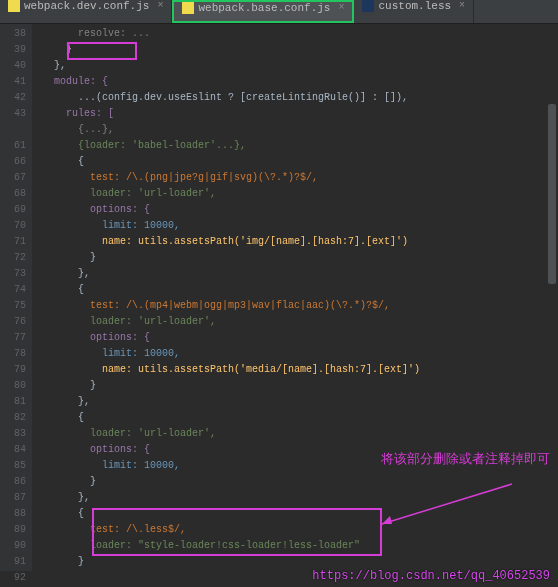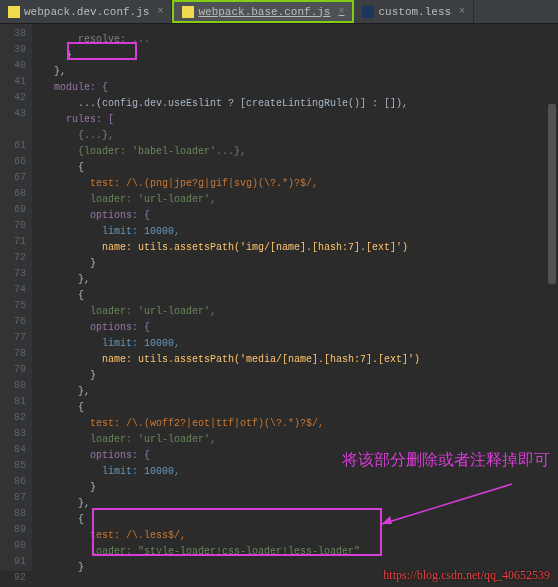--- a/index.html
+++ b/index.html
@@ -14,29 +14,29 @@
   position: relative;
 }
 .tab-bar {
   display: flex;
   background: #3c3f41;
   height: 24px;
   border-bottom: 1px solid #1e1e1e;
 }
 .tab {
   display: flex;
-  align-items: center;
+  align-items: flex-start;
   padding: 0 8px;
   color: #bbbbbb;
   font-size: 11px;
   border-right: 1px solid #2b2b2b;
   gap: 4px;
 }
 .tab.active { background: #4e5254; }
-.tab-box { border: 2px solid #84cc16; text-decoration: underline; }
+.tab-box { border: 2px solid #22c55e; }
 .file-icon { width: 12px; height: 12px; }
 .close-x { color: #888; margin-left: 4px; font-size: 10px; }
 .editor {
   display: flex;
   height: calc(100% - 40px);
   background: #2b2b2b;
 }
 .gutter {
   width: 32px;
   background: #313335;
@@ -47,55 +47,55 @@
   line-height: 16px;
   padding-top: 2px;
 }
 .gutter div { height: 16px; }
 .code {
   flex: 1;
   padding-left: 10px;
   line-height: 16px;
   font-size: 10px;
   position: relative;
-  padding-top: 8px;
+  padding-top: 2px;
 }
 .code-line { height: 16px; white-space: pre; }
 .str { color: #6a8759; }
 .prop { color: #9876aa; }
 .num { color: #6897bb; }
 .fn { color: #ffc66d; }
 .regex { color: #cc7832; }
 .comment { color: #808080; }
 .box-purple {
   position: absolute;
   border: 2px solid #d63cd6;
   pointer-events: none;
 }
 .box-module { top: 18px; left: 35px; width: 70px; height: 18px; }
 .box-less { top: 484px; left: 60px; width: 290px; height: 48px; }
 .annotation {
   position: absolute;
   right: 8px;
   top: 450px;
   color: #d63cd6;
-  font-size: 16px;
+  font-size: 13px;
   font-family: Liberation Serif, serif;
 }
 .arrow-line {
   position: absolute;
   pointer-events: none;
 }
 .watermark {
   position: absolute;
   bottom: 4px;
   right: 8px;
-  color: #ef4444;
+  color: #d946ef;
   font-size: 12px;
-  font-family: Liberation Serif, serif;
+  font-family: Liberation Mono, monospace;
   text-shadow: 0 0 2px #000;
 }
 .scrollbar {
   position: absolute;
   right: 2px;
   top: 80px;
   width: 8px;
   height: 180px;
   background: #4e5254;
   border-radius: 2px;
@@ -178,28 +178,28 @@
     <div class="code-line str">      {loader: 'babel-loader'...},</div>
     <div class="code-line">      {</div>
     <div class="code-line regex">        test: /\.(png|jpe?g|gif|svg)(\?.*)?$/,</div>
     <div class="code-line str">        loader: 'url-loader',</div>
     <div class="code-line prop">        options: {</div>
     <div class="code-line num">          limit: 10000,</div>
     <div class="code-line fn">          name: utils.assetsPath('img/[name].[hash:7].[ext]')</div>
     <div class="code-line">        }</div>
     <div class="code-line">      },</div>
     <div class="code-line">      {</div>
+    <div class="code-line regex">        test: /\.(mp4|webm|ogg|mp3|wav|flac|aac)(\?.*)?$/,</div>
     <div class="code-line str">        loader: 'url-loader',</div>
     <div class="code-line prop">        options: {</div>
     <div class="code-line num">          limit: 10000,</div>
     <div class="code-line fn">          name: utils.assetsPath('media/[name].[hash:7].[ext]')</div>
     <div class="code-line">        }</div>
     <div class="code-line">      },</div>
     <div class="code-line">      {</div>
-    <div class="code-line regex">        test: /\.(woff2?|eot|ttf|otf)(\?.*)?$/,</div>
     <div class="code-line str">        loader: 'url-loader',</div>
     <div class="code-line prop">        options: {</div>
     <div class="code-line num">          limit: 10000,</div>
     <div class="code-line">        }</div>
     <div class="code-line">      },</div>
     <div class="code-line">      {</div>
     <div class="code-line regex">        test: /\.less$/,</div>
     <div class="code-line str">        loader: "style-loader!css-loader!less-loader"</div>
     <div class="code-line">      }</div>
 

